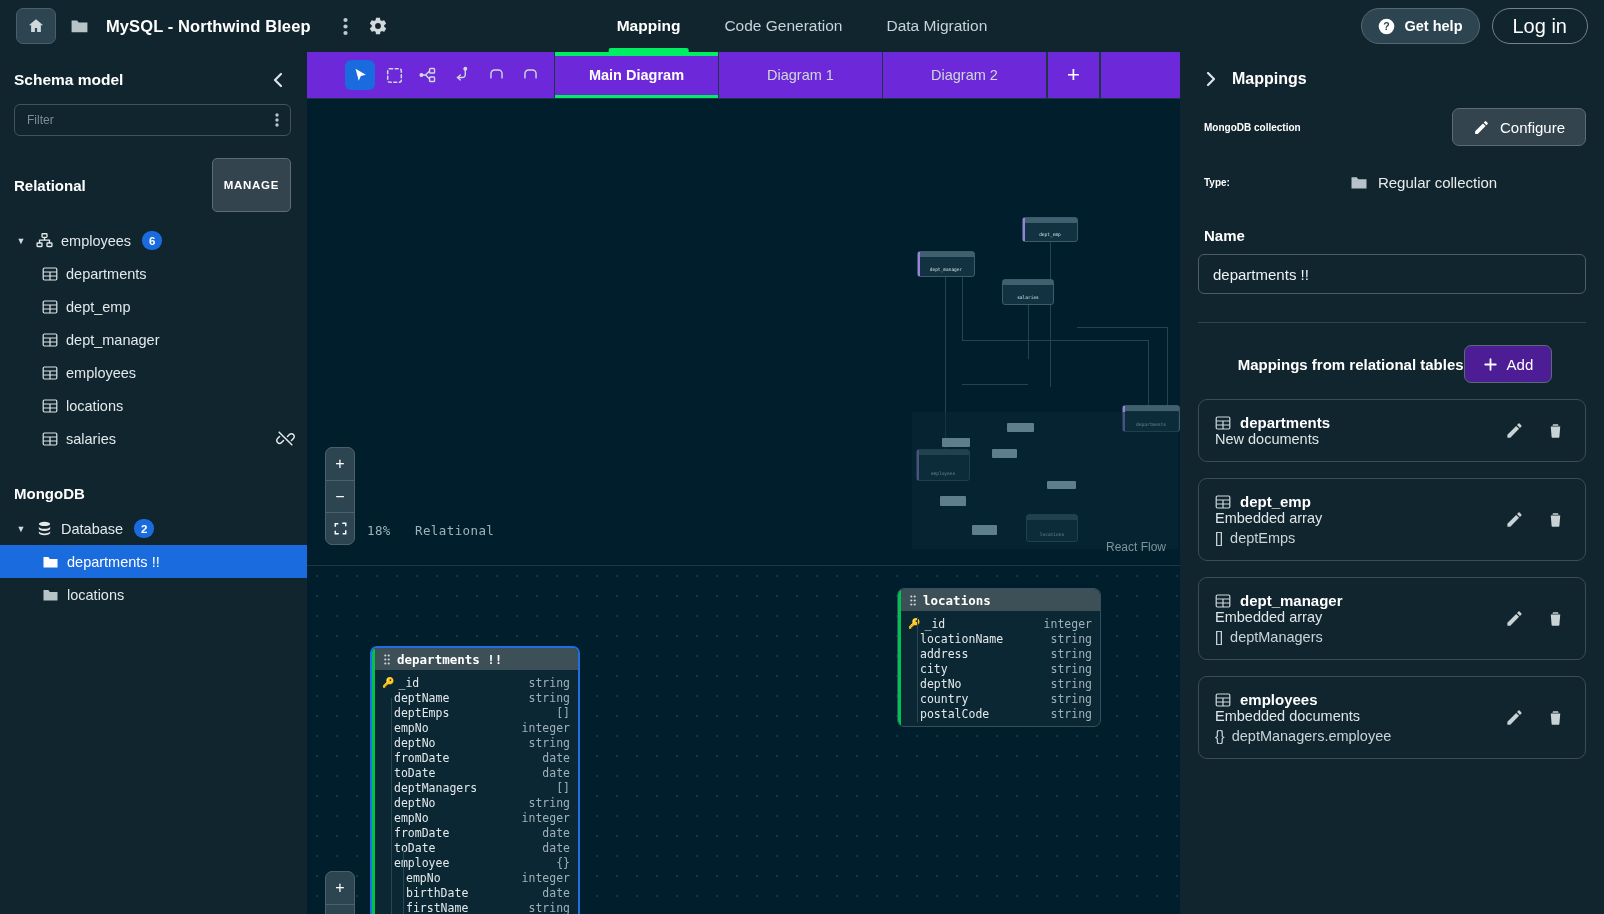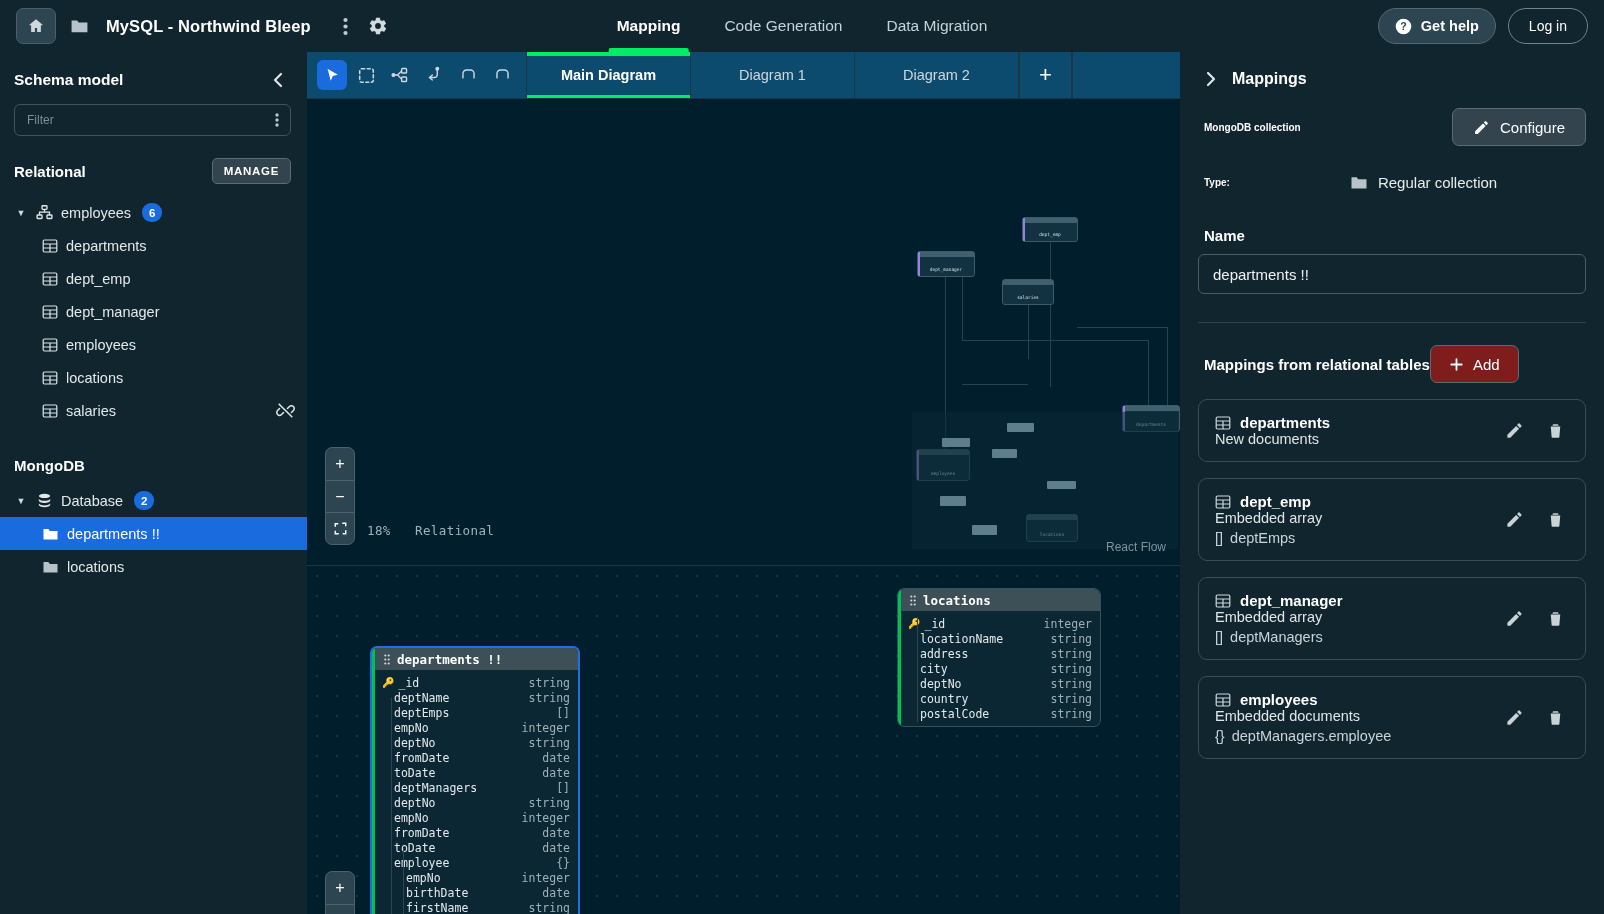--- a/index.html
+++ b/index.html
@@ -40,21 +40,21 @@
   }
   .topright { margin-left: auto; display: flex; align-items: center; gap: 12px; }
   .btn-gethelp {
     display: flex; align-items: center; gap: 9px; height: 36px; padding: 0 16px;
     background: #2d4551; border: 1px solid #56686f; border-radius: 18px;
     font-size: 14.5px; color: #fff; cursor: pointer; font-weight: 600;
   }
   .btn-login {
     display: flex; align-items: center; height: 36px; padding: 0 20px;
     background: transparent; border: 1px solid #72838b; border-radius: 18px;
-    font-size: 14px; color: #fff; cursor: pointer;
+    font-size: 20px; color: #fff; cursor: pointer;
   }
 
   .body { flex: 1 1 auto; display: flex; min-height: 0; }
 
   
   .sidebar {
     width: 307px; flex: 0 0 307px; background: #11252f;
     display: flex; flex-direction: column; position: relative;
   }
   .sb-head { display: flex; align-items: center; justify-content: space-between; padding: 18px 18px 12px 14px; }
@@ -70,42 +70,42 @@
   }
   .filter-wrap input::placeholder { color: #7d8e96; }
   .sec-head {
     display: flex; align-items: center; justify-content: space-between;
     padding: 22px 16px 8px 14px;
   }
   .sec-title { font-size: 15px; font-weight: bold; color: #fff; }
   .manage-btn {
     background: #33444e; border: 1px solid #5b6c75; border-radius: 5px;
     color: #fff; font-size: 11.5px; font-weight: bold; letter-spacing: .7px;
-    padding: 6px 11px; cursor: pointer;
+    padding: 20px 11px; cursor: pointer;
   }
   .tree { padding: 4px 0 0 0; }
   .trow {
     display: flex; align-items: center; height: 33px; padding-left: 14px; padding-right: 12px;
     font-size: 14.5px; color: #e3e9eb; cursor: pointer; gap: 8px;
   }
   .trow.indent { padding-left: 42px; }
   .trow.selected { background: #1a6bdd; color: #fff; }
   .caret { width: 14px; display: flex; align-items: center; justify-content: center; color: #cfd8dc; font-size: 9px; }
   .badge {
     background: #1a6bdd; color: #fff; border-radius: 9px; min-width: 20px; height: 19px;
     display: inline-flex; align-items: center; justify-content: center;
     font-size: 11.5px; font-weight: bold; padding: 0 6px; margin-left: 3px;
   }
   .trow .tail { margin-left: auto; display: flex; align-items: center; }
   .mongo-head { padding: 30px 16px 6px 14px; font-size: 15px; font-weight: bold; color: #fff; }
 
   
   .center { flex: 1 1 auto; display: flex; flex-direction: column; min-width: 0; background: #001e2b; position: relative; }
 
-  .toolrow { height: 47px; flex: 0 0 47px; display: flex; background: #0c4a6e; border-bottom: 1px solid #1d3643; }
+  .toolrow { height: 47px; flex: 0 0 47px; display: flex; background: #6d28d9; border-bottom: 1px solid #1d3643; padding-left: 28px; }
   .tools { display: flex; align-items: center; gap: 4px; padding: 0 10px; }
   .tool {
     width: 30px; height: 30px; border-radius: 6px; display: flex; align-items: center; justify-content: center;
     cursor: pointer; color: #cfd8dc;
   }
   .tool.active { background: #1a6bdd; color: #fff; }
   .tabs { display: flex; align-items: stretch; }
   .tab {
     position: relative; min-width: 165px; display: flex; align-items: center; justify-content: center;
     padding: 0 18px; font-size: 14.5px; color: #cfd8dc; cursor: pointer;
@@ -182,25 +182,25 @@
   .name-label { margin-top: 36px; padding-left: 6px; font-size: 15px; font-weight: bold; color: #fff; }
   .name-input {
     margin-top: 10px; height: 40px; border: 1px solid #4b5d66; border-radius: 6px;
     display: flex; align-items: center; padding: 0 14px;
   }
   .name-input input {
     width: 100%; background: transparent; border: none; outline: none; color: #eef2f3;
     font-size: 15px; font-family: "Liberation Sans", sans-serif;
   }
   .divider { height: 1px; background: #32444d; margin: 28px 0 0 0; }
-  .maprow { display: flex; align-items: center; justify-content: flex-start; margin-top: 22px; padding-left: 6px; }
+  .maprow { display: flex; align-items: center; justify-content: center; margin-top: 22px; padding-left: 6px; }
   .maprow-label { font-size: 15px; font-weight: bold; color: #fff; }
   .btn-add {
     display: flex; align-items: center; gap: 9px; height: 38px; padding: 0 18px;
-    background: #7f1d1d; border: 1px solid #5b6c75; border-radius: 7px; color: #fff;
+    background: #4c1d95; border: 1px solid #5b6c75; border-radius: 7px; color: #fff;
     font-size: 15px; cursor: pointer;
   }
   .mcard {
     margin-top: 16px; border: 1px solid #3a4c55; border-radius: 9px;
     padding: 14px 16px; display: flex; align-items: center; gap: 10px; position: relative;
   }
   .mcard-main { flex: 1; min-width: 0; }
   .mcard-title { display: flex; align-items: center; gap: 9px; font-size: 15px; font-weight: bold; color: #fff; }
   .mcard-sub { font-size: 14.5px; color: #dfe6e8; margin-top: 0; }
   .mcard-path { font-size: 14.5px; color: #c9d4d8; margin-top: 4px; display: flex; align-items: center; gap: 7px; }

